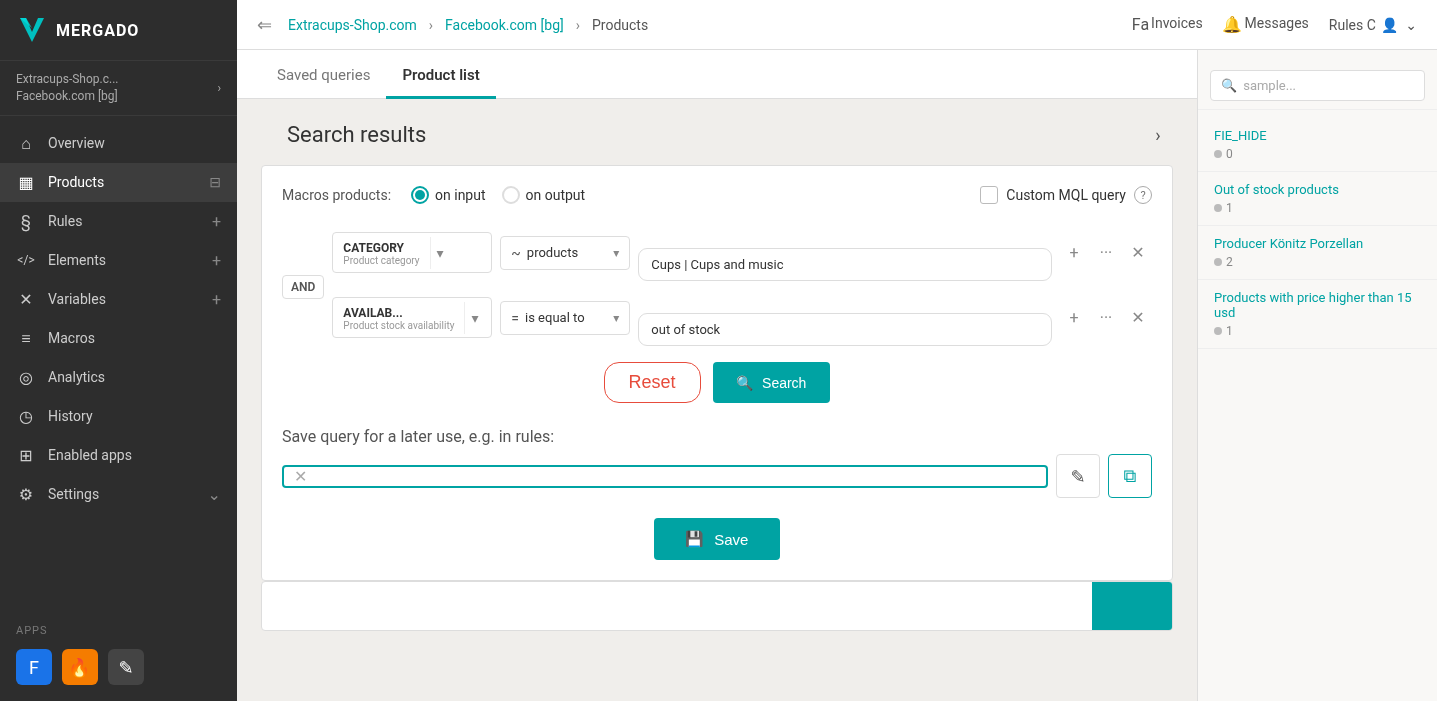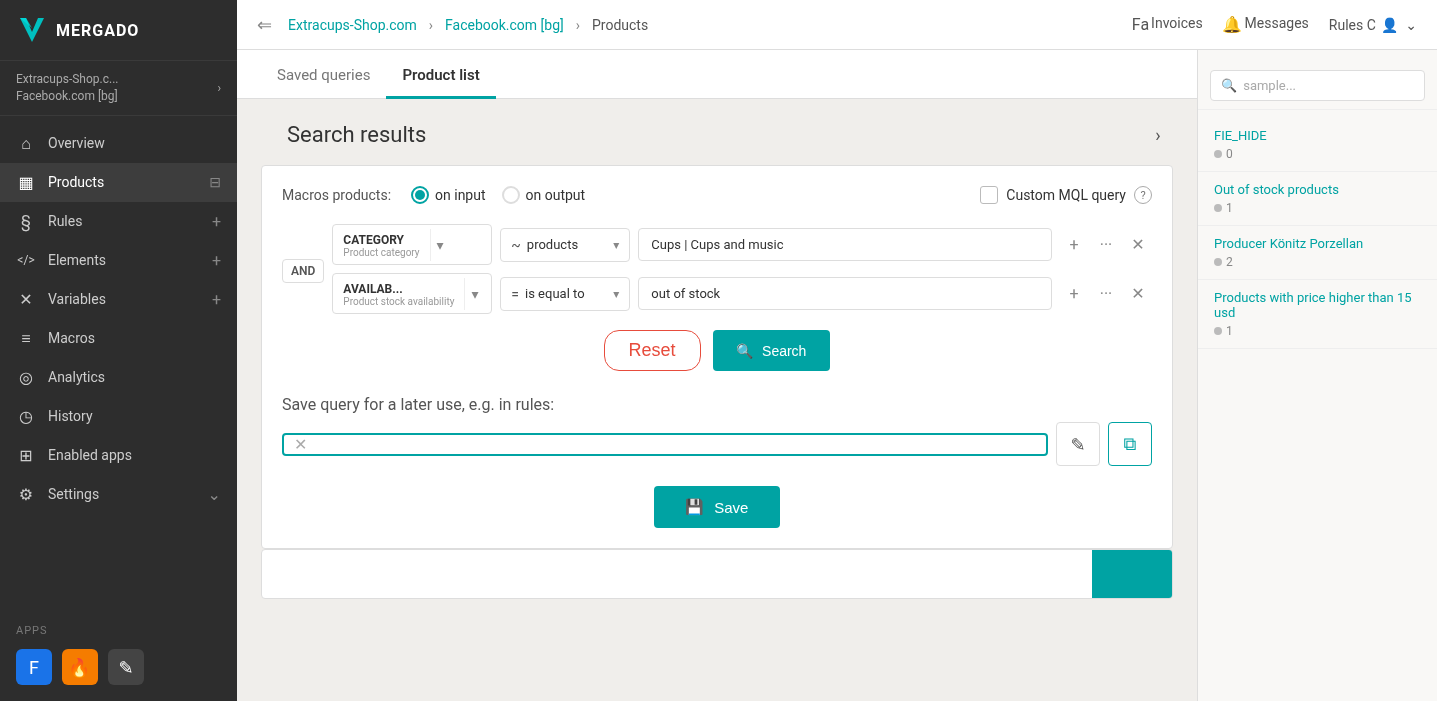--- a/index.html
+++ b/index.html
@@ -71,21 +71,21 @@
     
     .filters-block { display: flex; gap: 8px; margin-bottom: 16px; }
     .and-badge { background: #fff; border: 1px solid #ddd; color: #555; padding: 4px 8px; border-radius: 4px; font-size: 12px; font-weight: 600; align-self: center; margin-top: 4px; }
     .filter-rows { flex: 1; display: flex; flex-direction: column; gap: 8px; }
     .filter-row { display: flex; align-items: center; gap: 8px; }
     .filter-field { display: flex; align-items: center; gap: 0; border: 1px solid #ddd; border-radius: 4px; background: #fff; overflow: hidden; min-width: 160px; }
     .filter-field-arrow { padding: 8px 6px; color: #888; border-left: 1px solid #eee; cursor: pointer; }
     .filter-op { border: 1px solid #ddd; border-radius: 4px; background: #fff; padding: 8px 10px; font-size: 13px; color: #333; display: flex; align-items: center; gap: 6px; min-width: 130px; cursor: pointer; }
     .filter-op-icon { font-size: 14px; color: #555; }
     .filter-op-arrow { margin-left: auto; color: #888; font-size: 12px; }
-    .filter-value { border: 1px solid #ddd; border-radius: 4px; background: #fff; padding: 8px 12px; font-size: 13px; color: #333; flex: 1; }
+    .filter-value { border: 1px solid #ddd; border-radius: 9px; background: #fff; padding: 8px 12px; font-size: 13px; color: #333; flex: 1; margin-top: 24px; }
     .filter-actions { display: flex; align-items: center; gap: 4px; color: #888; }
     .filter-act-btn { width: 28px; height: 28px; display: flex; align-items: center; justify-content: center; cursor: pointer; font-size: 16px; }
 
     
     .btn-row { display: flex; justify-content: center; gap: 12px; margin-bottom: 24px; }
     .btn-reset { border: 1px solid #e74c3c; color: #e74c3c; background: #fff; padding: 9px 24px; border-radius: 15px; cursor: pointer; font-size: 18px; }
     .btn-search { background: #00a3a3; color: #fff; border: none; padding: 9px 24px; border-radius: 4px; cursor: pointer; font-size: 14px; display: flex; align-items: center; gap: 8px; }
 
     
     .save-query-label { font-size: 16px; color: #555; margin-bottom: 8px; }

